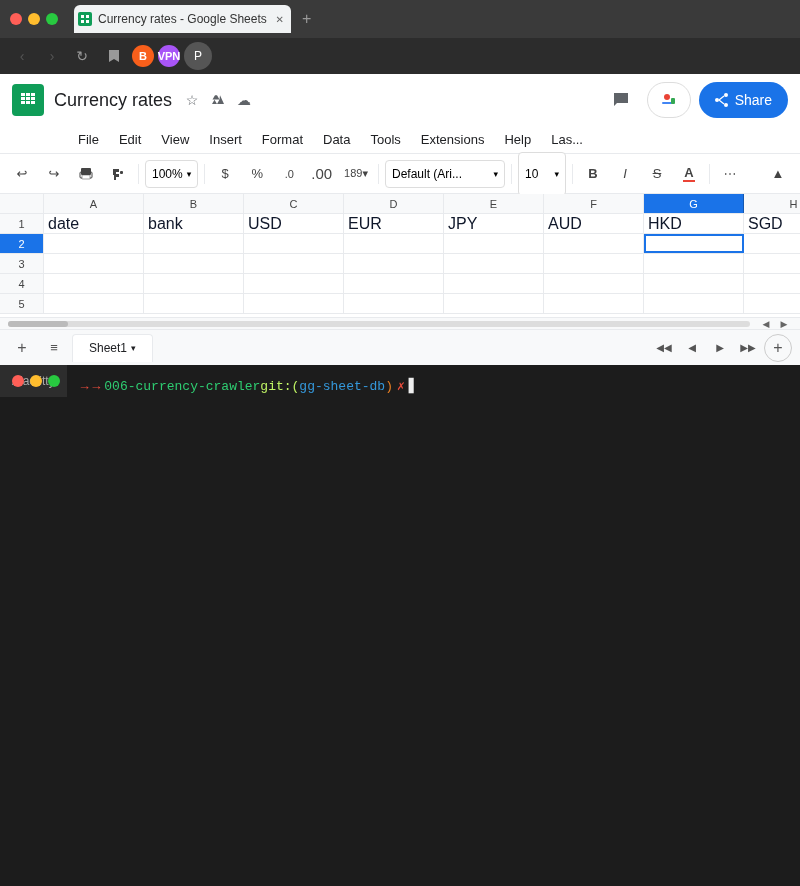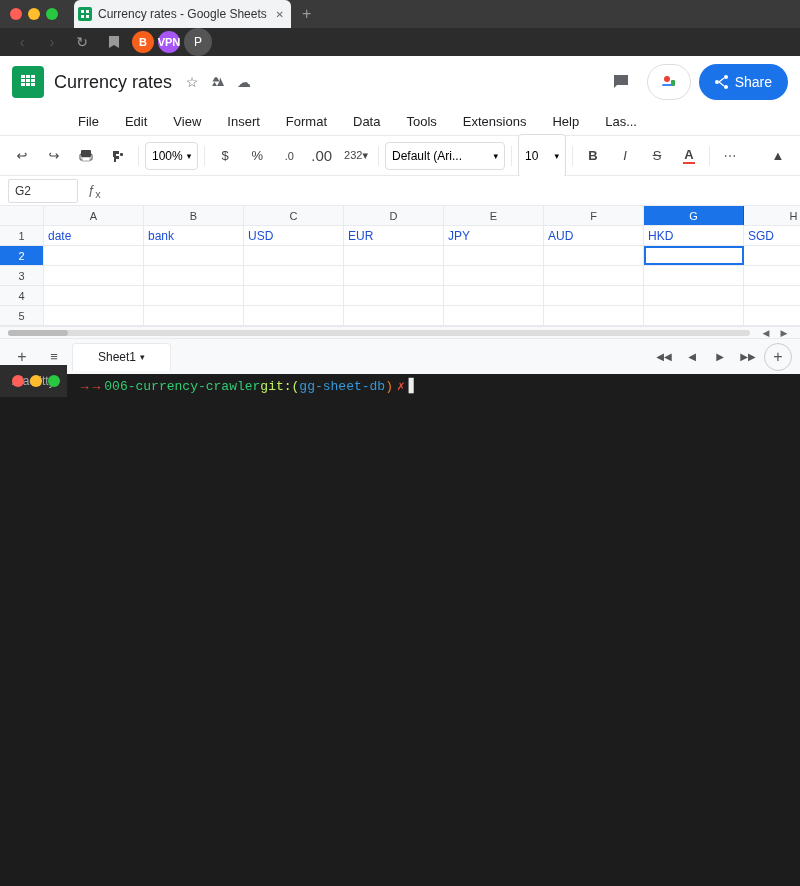--- a/index.html
+++ b/index.html
@@ -39,21 +39,21 @@
     .sheets-logo { width: 32px; height: 32px; background: #0f9d58; border-radius: 4px; display: flex; align-items: center; justify-content: center; color: white; font-weight: bold; font-size: 16px; flex-shrink: 0; }
     .sheets-title { font-size: 18px; color: #202124; font-weight: 400; }
     .title-icons { display: flex; gap: 6px; align-items: center; color: #5f6368; }
     .title-icon { width: 20px; height: 20px; display: flex; align-items: center; justify-content: center; cursor: pointer; color: #5f6368; font-size: 14px; }
     .header-right { margin-left: auto; display: flex; align-items: center; gap: 8px; }
     .comments-btn { width: 36px; height: 36px; display: flex; align-items: center; justify-content: center; border-radius: 50%; cursor: pointer; }
     .meet-btn { display: flex; align-items: center; gap: 4px; padding: 0 10px; height: 36px; border-radius: 18px; cursor: pointer; border: 1px solid #ddd; font-size: 13px; color: #444; }
     .share-btn { background: #1a73e8; color: white; border-radius: 20px; padding: 0 16px; height: 36px; display: flex; align-items: center; gap: 6px; font-size: 14px; cursor: pointer; font-weight: 500; }
 
     
-    .menu-bar { height: 28px; background: #fff; display: flex; align-items: center; padding: 0 70px; gap: 10px; border-bottom: 1px solid #e8eaed; }
+    .menu-bar { height: 28px; background: #fff; display: flex; align-items: center; padding: 0 70px; gap: 4px; border-bottom: 1px solid #e8eaed; }
     .menu-item { padding: 0 8px; height: 28px; display: flex; align-items: center; font-size: 13px; color: #202124; cursor: pointer; border-radius: 4px; }
 
     
     .toolbar { height: 40px; background: #fff; display: flex; align-items: center; padding: 0 8px; gap: 4px; border-bottom: 1px solid #e8eaed; }
     .toolbar-btn { height: 28px; min-width: 28px; display: flex; align-items: center; justify-content: center; border-radius: 4px; cursor: pointer; color: #444; font-size: 13px; padding: 0 4px; }
     .toolbar-divider { width: 1px; height: 20px; background: #e8eaed; margin: 0 2px; }
     .zoom-selector { height: 28px; border: 1px solid #ddd; border-radius: 4px; font-size: 12px; padding: 0 6px; background: white; cursor: pointer; display: flex; align-items: center; gap: 4px; }
     .font-selector { height: 28px; border: 1px solid #ddd; border-radius: 4px; font-size: 12px; padding: 0 6px; background: white; cursor: pointer; display: flex; align-items: center; gap: 4px; min-width: 120px; }
     .font-size-selector { height: 44px; border: 1px solid #ddd; border-radius: 4px; font-size: 12px; padding: 0 6px; background: white; cursor: pointer; display: flex; align-items: center; gap: 4px; width: 48px; }
     .bold-btn { font-weight: bold; }
@@ -64,28 +64,28 @@
     .cell-ref { height: 24px; border: 1px solid #ddd; border-radius: 2px; font-size: 12px; padding: 0 6px; width: 70px; display: flex; align-items: center; color: #333; }
     .formula-icon { color: #5f6368; font-size: 13px; padding: 0 6px; }
     .formula-input { flex: 1; height: 24px; font-size: 13px; color: #333; display: flex; align-items: center; padding: 0 4px; }
 
     
     .grid-container { flex: 1; overflow: hidden; background: #fff; }
     .grid-header-row { display: flex; height: 20px; border-bottom: 1px solid #e8eaed; }
     .corner-cell { width: 44px; min-width: 44px; background: #f8f9fa; border-right: 1px solid #e8eaed; }
     .grid-row { display: flex; height: 20px; border-bottom: 1px solid #e8eaed; }
     .row-header { width: 44px; min-width: 44px; background: #f8f9fa; border-right: 1px solid #e8eaed; display: flex; align-items: center; justify-content: center; font-size: 11px; color: #444; }
-    .grid-cell { flex: 1; border-right: 1px solid #e8eaed; padding: 0 4px; font-size: 12px; display: flex; align-items: center; color: #1d4ed8; overflow: hidden; white-space: nowrap; }
+    .grid-cell { flex: 1; border-right: 1px solid #e8eaed; padding: 0 4px; font-size: 16px; display: flex; align-items: center; color: #0f172a; overflow: hidden; white-space: nowrap; }
     .grid-cell.active-cell { border: 2px solid #1a73e8; background: #fff; }
 
     
     .sheet-tabs { height: 36px; background: #f8f9fa; display: flex; align-items: center; padding: 0 8px; gap: 4px; border-top: 1px solid #e8eaed; }
     .add-sheet-btn { width: 28px; height: 28px; display: flex; align-items: center; justify-content: center; border-radius: 50%; cursor: pointer; color: #555; font-size: 16px; }
     .sheets-menu-btn { width: 28px; height: 28px; display: flex; align-items: center; justify-content: center; border-radius: 50%; cursor: pointer; color: #555; font-size: 13px; }
-    .sheet-tab { height: 28px; padding: 0 25px; display: flex; align-items: center; background: #fff; border-radius: 4px 4px 0 0; border: 1px solid #e8eaed; border-bottom: none; cursor: pointer; font-size: 12px; color: #202124; gap: 4px; }
+    .sheet-tab { height: 28px; padding: 0 16px; display: flex; align-items: center; background: #fff; border-radius: 4px 4px 0 0; border: 1px solid #e8eaed; border-bottom: none; cursor: pointer; font-size: 12px; color: #202124; gap: 4px; }
     .scrollbar-area { display: flex; align-items: center; justify-content: flex-end; flex: 1; gap: 4px; }
     .scroll-btn { width: 24px; height: 24px; display: flex; align-items: center; justify-content: center; color: #555; cursor: pointer; font-size: 10px; }
     .add-sheet-right { width: 28px; height: 28px; display: flex; align-items: center; justify-content: center; border: 1px solid #ccc; border-radius: 50%; cursor: pointer; color: #555; font-size: 16px; }
 
     
     .terminal-window { width: 800px; height: 521px; background: #1c1c1c; display: flex; flex-direction: row; }
     .terminal-title-bar { height: 32px; background: #2d2d2d; display: flex; align-items: center; justify-content: center; padding: 0 12px; position: relative; }
     .terminal-traffic-lights { display: flex; gap: 6px; position: absolute; left: 12px; }
     .terminal-title { font-size: 12px; color: #aaa; }
     .terminal-content { flex: 1; padding: 12px 14px; font-family: 'Menlo', 'Monaco', 'Courier New', monospace; font-size: 13px; line-height: 1.5; }
@@ -234,21 +234,21 @@
       <div class="toolbar-divider"></div>
       <div class="zoom-selector">
         <span>100%</span>
         <span style="font-size:9px;">▾</span>
       </div>
       <div class="toolbar-divider"></div>
       <div class="toolbar-btn">$</div>
       <div class="toolbar-btn">%</div>
       <div class="toolbar-btn" style="font-size:11px;">.0</div>
       <div class="toolbar-btn" style="font-size:15px;">.00</div>
-      <div class="toolbar-btn" style="font-size:11px;">232▾</div>
+      <div class="toolbar-btn" style="font-size:11px;">189▾</div>
       <div class="toolbar-divider"></div>
       <div class="font-selector">
         <span>Default (Ari...</span>
         <span style="font-size:9px;margin-left:auto;">▾</span>
       </div>
       <div class="toolbar-divider"></div>
       <div class="font-size-selector">
         <span>10</span>
         <span style="font-size:9px;margin-left:auto;">▾</span>
       </div>
@@ -260,25 +260,20 @@
         <div style="display:flex;flex-direction:column;align-items:center;">
           <span style="font-weight:bold;">A</span>
           <div style="width:12px;height:2px;background:#ea4335;"></div>
         </div>
       </div>
       <div class="toolbar-divider"></div>
       <div class="toolbar-btn">⋯</div>
       <div class="toolbar-btn" style="margin-left:auto;">▲</div>
     </div>
 
-    <div class="formula-bar">
-      <div class="cell-ref">G2</div>
-      <span class="formula-icon">ƒ<sub>x</sub></span>
-      <div class="formula-input"></div>
-    </div>
 
     <div class="grid-container">
 
       <div class="grid-header-row">
         <div class="corner-cell"></div>
         <div class="grid-cell col-a" style="background:#f8f9fa;border-right:1px solid #e8eaed;justify-content:center;font-size:11px;color:#444;">A</div>
         <div class="grid-cell col-b" style="background:#f8f9fa;border-right:1px solid #e8eaed;justify-content:center;font-size:11px;color:#444;">B</div>
         <div class="grid-cell col-c" style="background:#f8f9fa;border-right:1px solid #e8eaed;justify-content:center;font-size:11px;color:#444;">C</div>
         <div class="grid-cell col-d" style="background:#f8f9fa;border-right:1px solid #e8eaed;justify-content:center;font-size:11px;color:#444;">D</div>
         <div class="grid-cell col-e" style="background:#f8f9fa;border-right:1px solid #e8eaed;justify-content:center;font-size:11px;color:#444;">E</div>

